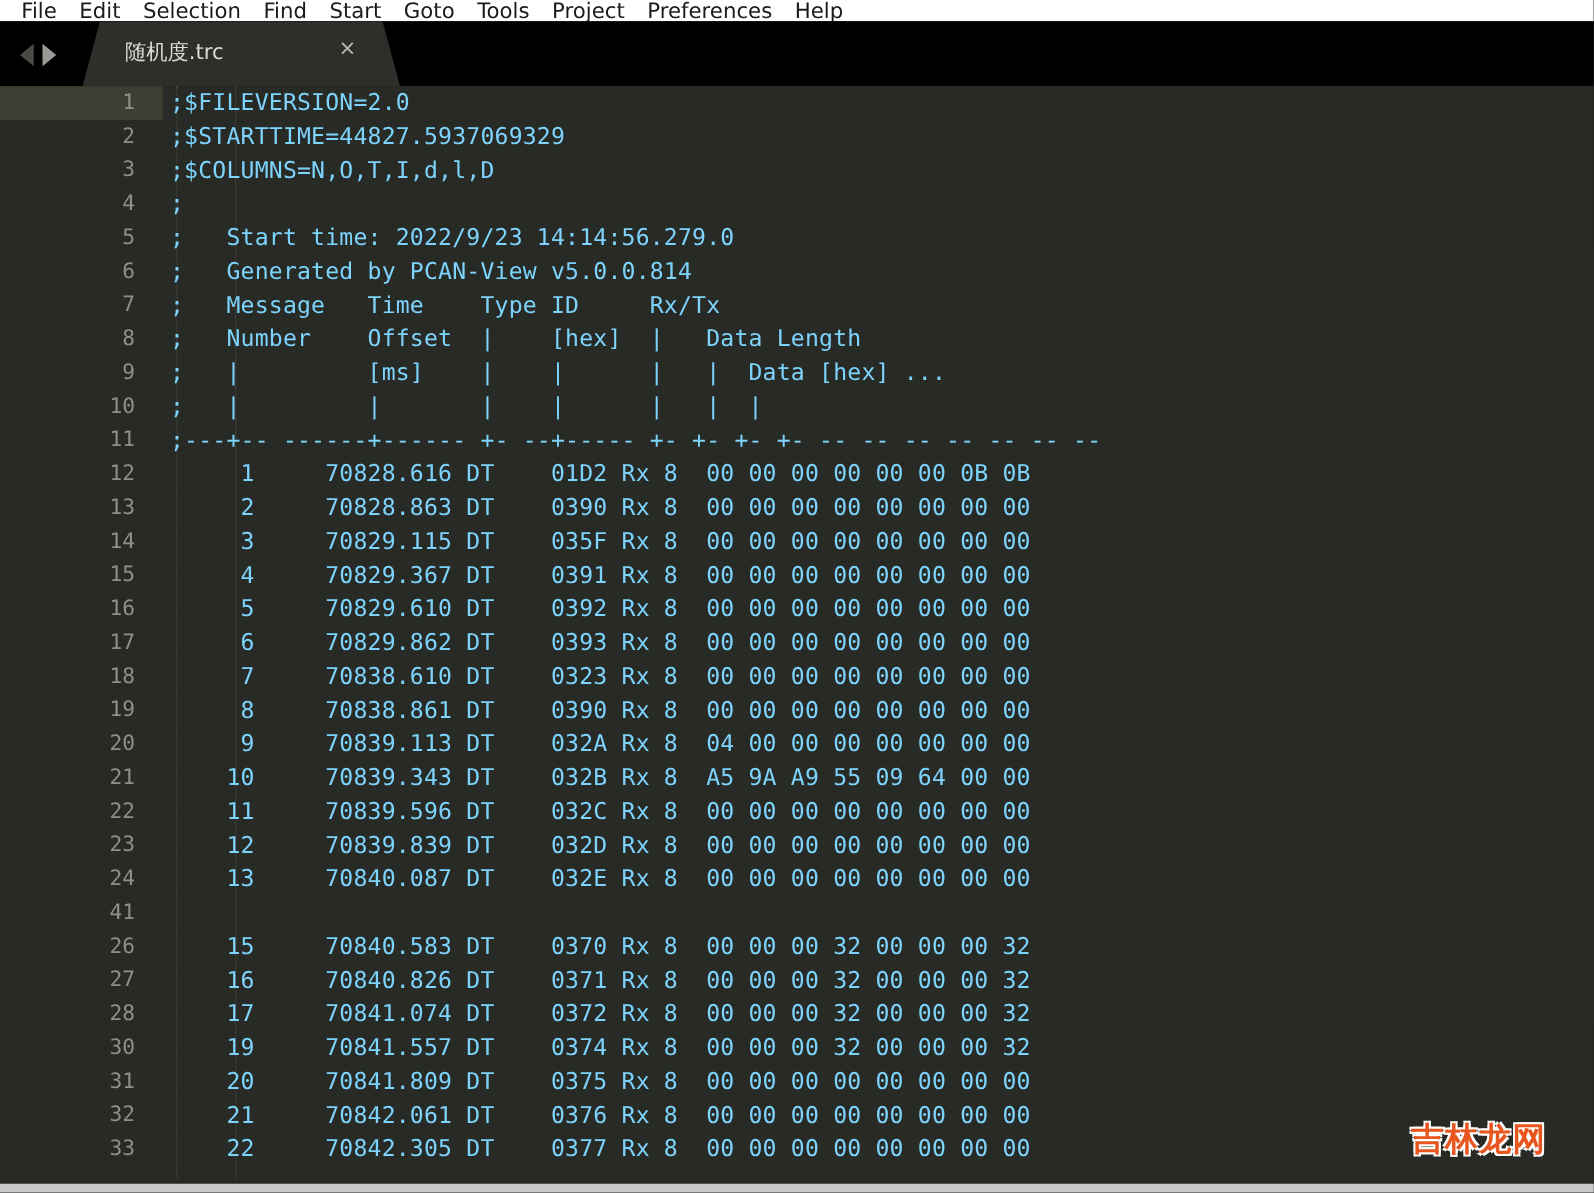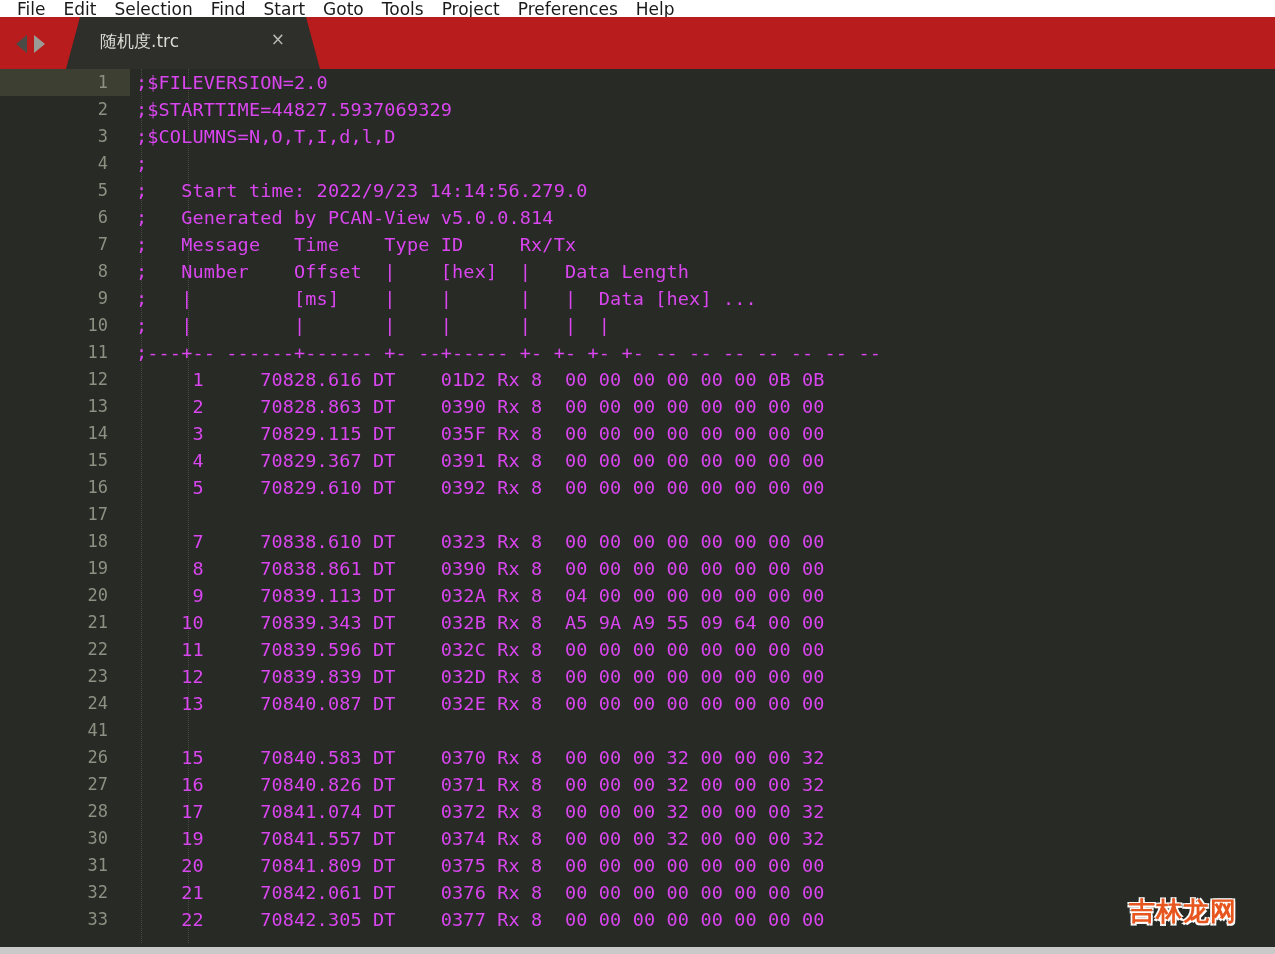--- a/index.html
+++ b/index.html
@@ -30,21 +30,21 @@
     padding: 0 9px;
     line-height: 28px;
     white-space: nowrap;
     cursor: default;
   }
 
   
   #tabbar {
     position: relative;
     height: 52px;
-    background: #b91c1c;
+    background: #000000;
     display: flex;
     align-items: flex-end;
   }
   #nav-arrows {
     position: absolute;
     left: 16px;
     top: 14px;
     width: 46px;
     height: 26px;
     display: flex;
@@ -146,21 +146,21 @@
     color: #8e9083;
   }
   .code {
     position: absolute;
     left: 136px;
     top: 0;
     height: 27px;
     font-family: "DejaVu Sans Mono", monospace;
     font-size: 18.5px;
     letter-spacing: 0.15px;
-    color: #d946ef;
+    color: #7dd3fc;
   }
 
   
   #watermark {
     position: absolute;
     right: 38px;
     bottom: 14px;
     font-family: Liberation Sans, sans-serif;
     font-size: 26px;
     font-weight: bold;
@@ -227,21 +227,21 @@
       <div class="line"><div class="gutter">7</div><div class="code">;   Message   Time    Type ID     Rx/Tx</div></div>
       <div class="line"><div class="gutter">8</div><div class="code">;   Number    Offset  |    [hex]  |   Data Length</div></div>
       <div class="line"><div class="gutter">9</div><div class="code">;   |         [ms]    |    |      |   |  Data [hex] ...</div></div>
       <div class="line"><div class="gutter">10</div><div class="code">;   |         |       |    |      |   |  |</div></div>
       <div class="line"><div class="gutter">11</div><div class="code">;---+-- ------+------ +- --+----- +- +- +- +- -- -- -- -- -- -- --</div></div>
       <div class="line"><div class="gutter">12</div><div class="code">     1     70828.616 DT    01D2 Rx 8  00 00 00 00 00 00 0B 0B</div></div>
       <div class="line"><div class="gutter">13</div><div class="code">     2     70828.863 DT    0390 Rx 8  00 00 00 00 00 00 00 00</div></div>
       <div class="line"><div class="gutter">14</div><div class="code">     3     70829.115 DT    035F Rx 8  00 00 00 00 00 00 00 00</div></div>
       <div class="line"><div class="gutter">15</div><div class="code">     4     70829.367 DT    0391 Rx 8  00 00 00 00 00 00 00 00</div></div>
       <div class="line"><div class="gutter">16</div><div class="code">     5     70829.610 DT    0392 Rx 8  00 00 00 00 00 00 00 00</div></div>
-      <div class="line"><div class="gutter">17</div></div>
+      <div class="line"><div class="gutter">17</div><div class="code">     6     70829.862 DT    0393 Rx 8  00 00 00 00 00 00 00 00</div></div>
       <div class="line"><div class="gutter">18</div><div class="code">     7     70838.610 DT    0323 Rx 8  00 00 00 00 00 00 00 00</div></div>
       <div class="line"><div class="gutter">19</div><div class="code">     8     70838.861 DT    0390 Rx 8  00 00 00 00 00 00 00 00</div></div>
       <div class="line"><div class="gutter">20</div><div class="code">     9     70839.113 DT    032A Rx 8  04 00 00 00 00 00 00 00</div></div>
       <div class="line"><div class="gutter">21</div><div class="code">    10     70839.343 DT    032B Rx 8  A5 9A A9 55 09 64 00 00</div></div>
       <div class="line"><div class="gutter">22</div><div class="code">    11     70839.596 DT    032C Rx 8  00 00 00 00 00 00 00 00</div></div>
       <div class="line"><div class="gutter">23</div><div class="code">    12     70839.839 DT    032D Rx 8  00 00 00 00 00 00 00 00</div></div>
       <div class="line"><div class="gutter">24</div><div class="code">    13     70840.087 DT    032E Rx 8  00 00 00 00 00 00 00 00</div></div>
       <div class="line"><div class="gutter">41</div></div>
       <div class="line"><div class="gutter">26</div><div class="code">    15     70840.583 DT    0370 Rx 8  00 00 00 32 00 00 00 32</div></div>
       <div class="line"><div class="gutter">27</div><div class="code">    16     70840.826 DT    0371 Rx 8  00 00 00 32 00 00 00 32</div></div>

